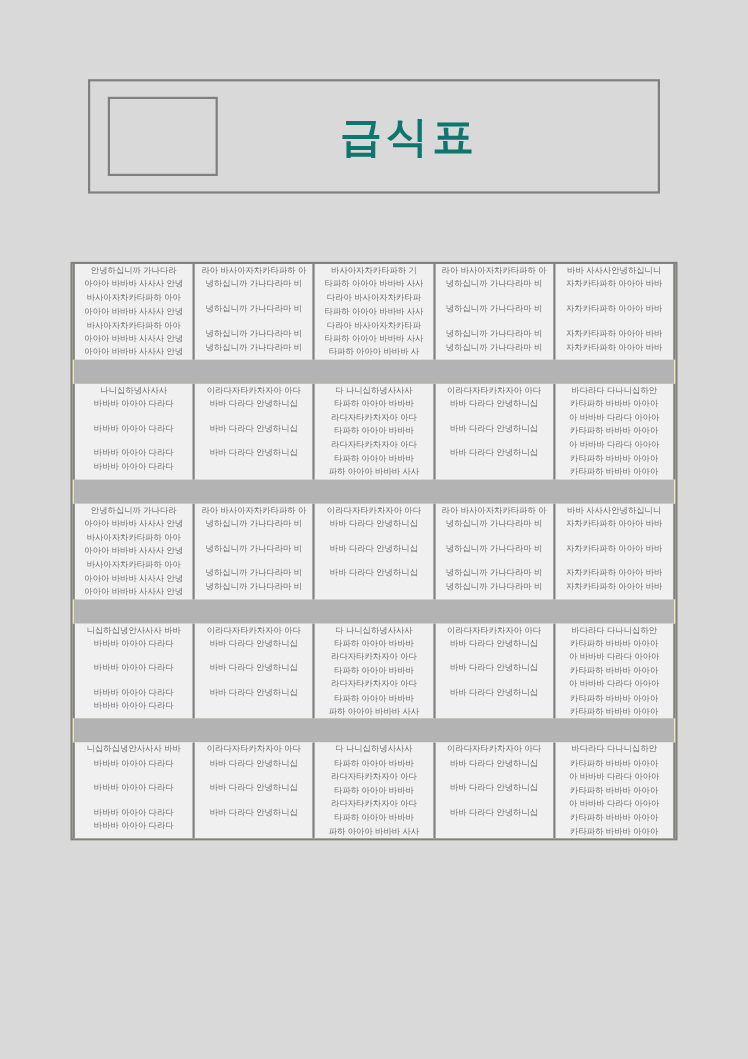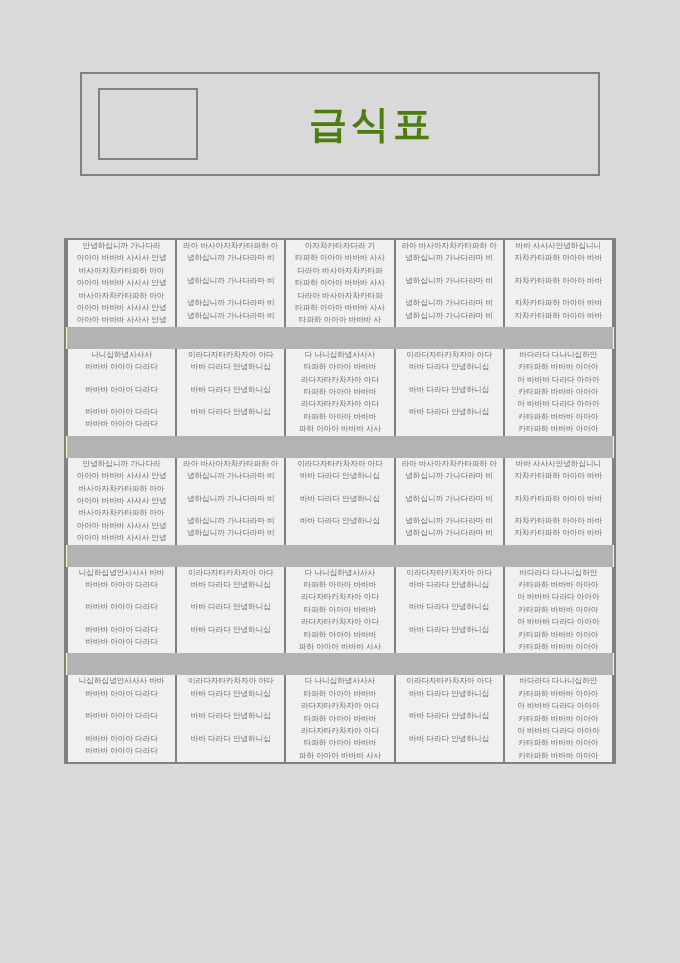--- a/index.html
+++ b/index.html
@@ -41,21 +41,21 @@
     box-sizing: border-box;
     border: 2px solid #808080;
     background: #d9d9d9;
     flex: none;
   }
   .header-title {
     flex: 1 1 auto;
     text-align: center;
     font-size: 38px;
     font-weight: bold;
-    color: #4d7c0f;
+    color: #0f766e;
     letter-spacing: 4px;
     margin-right: 52px;
     font-family: "Liberation Sans", sans-serif;
   }
 
   
   .menu-table {
     position: absolute;
     left: 64px;
     top: 238px;
@@ -141,21 +141,21 @@
             <td class="day-cell">
               <div class="item-line">라아 바사아자차카타파하 아</div>
               <div class="item-line">녕하십니까 가나다라마 비</div>
               <div class="item-gap"></div>
               <div class="item-line">녕하십니까 가나다라마 비</div>
               <div class="item-gap"></div>
               <div class="item-line">녕하십니까 가나다라마 비</div>
               <div class="item-line">녕하십니까 가나다라마 비</div>
             </td>
             <td class="day-cell">
-              <div class="item-line">아자차카타자다라 기</div>
+              <div class="item-line">바사아자차카타파하 기</div>
               <div class="item-line">타파하 아아아 바바바 사사</div>
               <div class="item-line">다라아 바사아자차카타파</div>
               <div class="item-line">타파하 아아아 바바바 사사</div>
               <div class="item-line">다라아 바사아자차카타파</div>
               <div class="item-line">타파하 아아아 바바바 사사</div>
               <div class="item-line">타파하 아아아 바바바 사</div>
             </td>
             <td class="day-cell">
               <div class="item-line">라아 바사아자차카타파하 아</div>
               <div class="item-line">녕하십니까 가나다라마 비</div>

